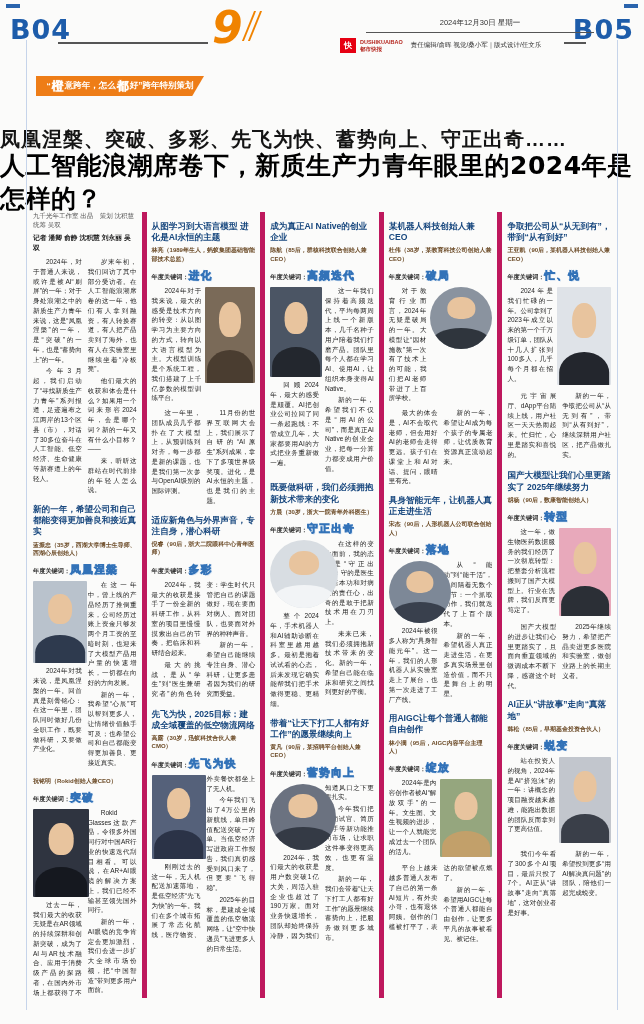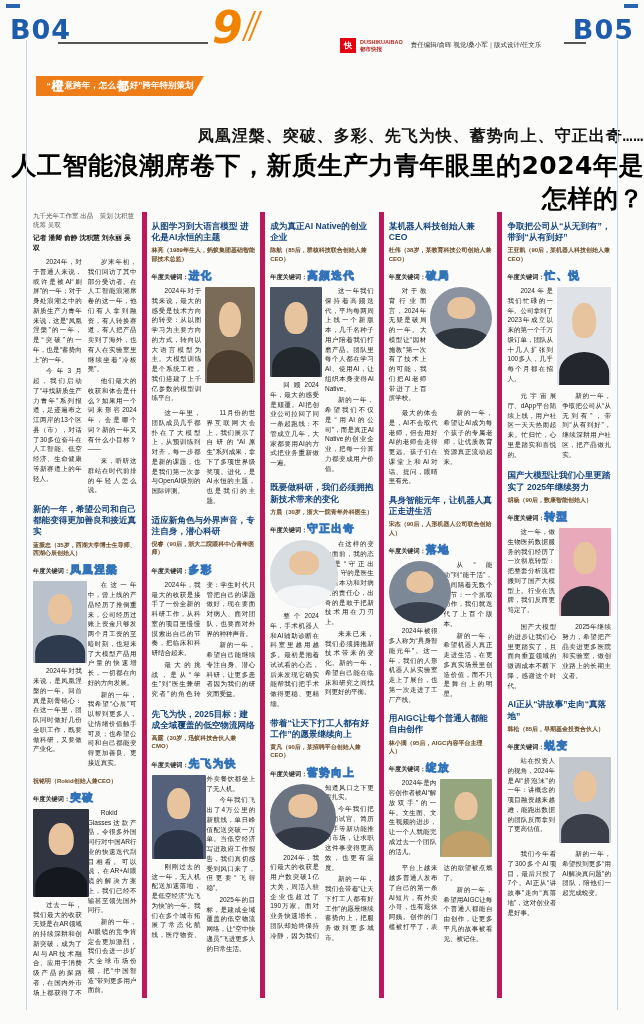--- a/index.html
+++ b/index.html
@@ -27,23 +27,23 @@
   .brand-box{width:16px;height:15px;background:#e60012;color:#fff;font-size:8px;font-weight:bold;
              display:flex;align-items:center;justify-content:center;}
   .brand-txt{font-size:5.5px;color:#b5261e;line-height:1.2;font-weight:bold;}
   .credits{font-size:6.5px;color:#333;margin-left:4px;}
   
   .banner{position:absolute;left:36px;top:76px;width:168px;height:20px;background:#ee7d17;
           clip-path:polygon(0 0,100% 0,93% 100%,0 100%);display:flex;align-items:center;
           justify-content:center;color:#fff;font-size:8.5px;font-weight:bold;white-space:nowrap;}
   .banner .hl{font-size:12px;font-weight:900;margin:0 1px;text-shadow:0 0 1px #fff;}
   
-  .kicker{position:absolute;left:0;right:0;top:126px;text-align:right;font-size:16px;
-          font-weight:700;color:#151515;letter-spacing:1px;font-family:Liberation Mono, monospace;}
-  .main-title{position:absolute;left:0;right:0;top:149px;text-align:right;font-size:25px;
+  .kicker{position:absolute;left:0;right:0;top:126px;text-align:left;font-size:20px;
+          font-weight:700;color:#151515;letter-spacing:1px;}
+  .main-title{position:absolute;left:0;right:0;top:149px;text-align:left;font-size:25px;
           font-weight:900;color:#000;letter-spacing:0.5px;font-family:"DejaVu Sans",sans-serif;}
   
   .content{position:absolute;left:28px;right:28px;top:212px;bottom:26px;display:flex;}
   .edge{position:absolute;top:40px;bottom:14px;width:1px;background:#c6d4ea;}
   .edge.l{left:26px}.edge.r{right:26px}
   .col{flex:1 1 0;padding:0 5px;overflow:hidden;}
   .col + .col{border-left:5px solid #be185d;}
   .intro-line{font-size:6.5px;color:#555;margin:0 0 3px 0;}
   .byline{font-size:6.8px;font-weight:bold;color:#222;margin:0 0 4px 0;}
   .intro-body{column-count:2;column-gap:6px;}
@@ -83,20 +83,21 @@
   <div class="rule-b05"></div>
 
   <div class="masthead">
     <span class="mh-9">9</span>
     <span class="mh-ticks">
         <i></i>
         <i></i>
       </span>
   </div>
 
+  <div class="dateline">2024年12月30日 星期一</div>
   <div class="brandline">
     <span class="brand-box">快</span>
     <span class="brand-txt">
       <span>DUSHIKUAIBAO</span><br>
       <span>都市快报</span>
     </span>
     <span class="credits">责任编辑/俞晖 视觉/桑小军｜版式设计/任文乐</span>
   </div>
 
   <div class="banner">

